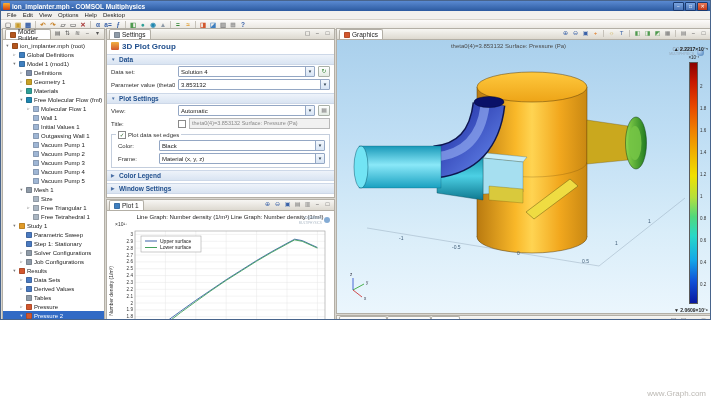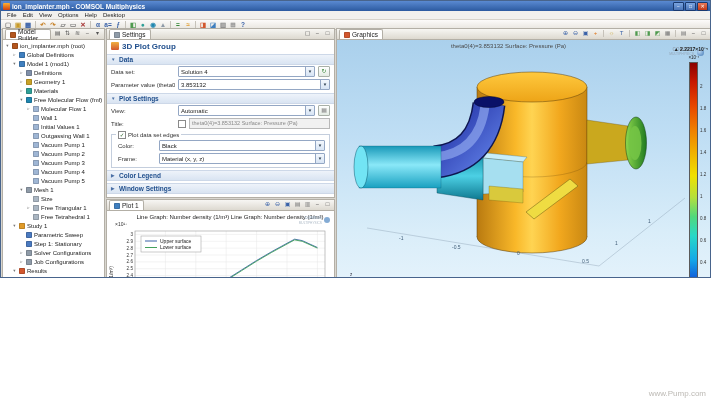--- a/index.html
+++ b/index.html
@@ -1,18 +1,18 @@
 <!DOCTYPE html>
 <html><head>
 <meta charset="utf-8">
 <style>
   html,body{margin:0;padding:0;width:711px;height:400px;background:#fff;
     font-family:"Liberation Sans",sans-serif;position:relative;overflow:hidden;
     -webkit-font-smoothing:antialiased}
-  .window{position:absolute;left:0;top:0;width:711px;height:278px;background:#d9d6cf;
+  .window{position:absolute;left:0;top:0;width:711px;height:320px;background:#d9d6cf;
     border:1px solid #48648c;box-sizing:border-box;overflow:hidden}
   
   .titlebar{height:10px;background:linear-gradient(#5a8ad2,#2c5aa0);display:flex;align-items:center;padding:0 2px;gap:2px}
   .appicon{width:7px;height:7px;background:linear-gradient(#ffb030,#d04010);border-radius:1px;flex:none}
   .title{color:#fff;font-size:6.5px;font-weight:bold;flex:1;white-space:nowrap;overflow:hidden}
   .winbtns{display:flex;gap:1px}
   .winbtns span{display:inline-block;width:9px;height:7px;border:1px solid #1a3a70;border-radius:1px;
     font-size:5px;line-height:6px;text-align:center;color:#fff;background:linear-gradient(#7aa4e0,#4a74b8)}
   .winbtns .wclose{background:linear-gradient(#e87858,#c03818)}
   
@@ -690,13 +690,13 @@
       <span class="hthumb"></span>
       <span class="sarr">▶</span>
     </div>
   </div>
 
   <div class="statusbar">
     <span class="memcell">536 MB | 721 MB</span>
   </div>
 </div>
 
-<div class="sitewm">www.Pump.com</div>
+<div class="sitewm">www.Graph.com</div>
 
 </body></html>

